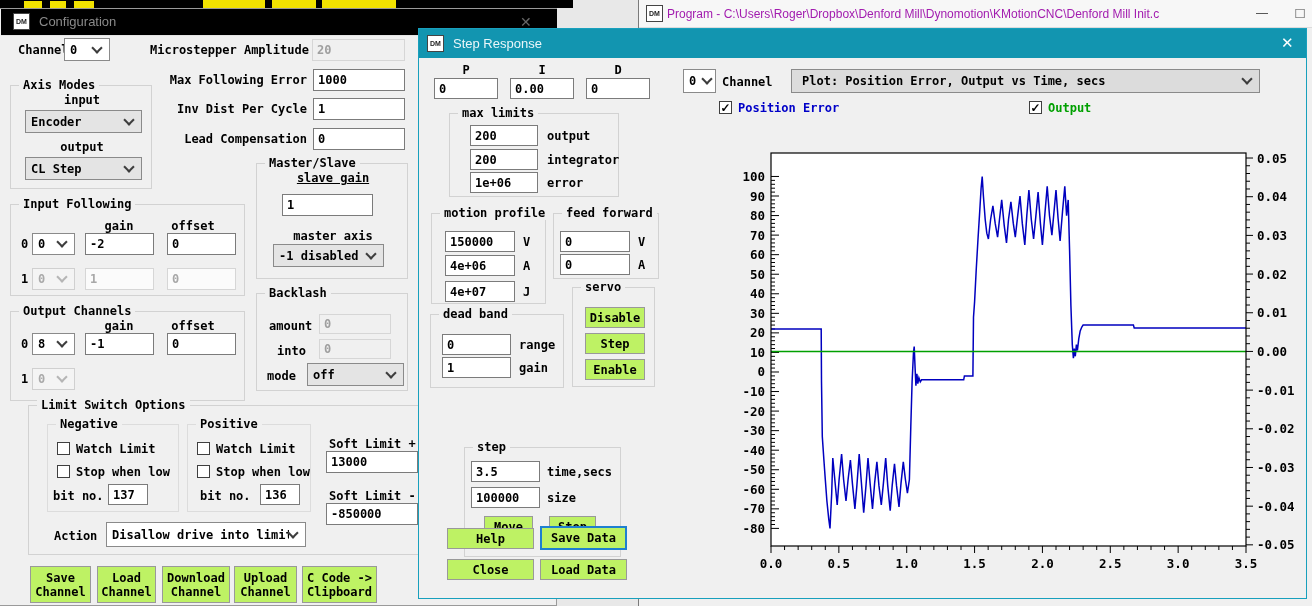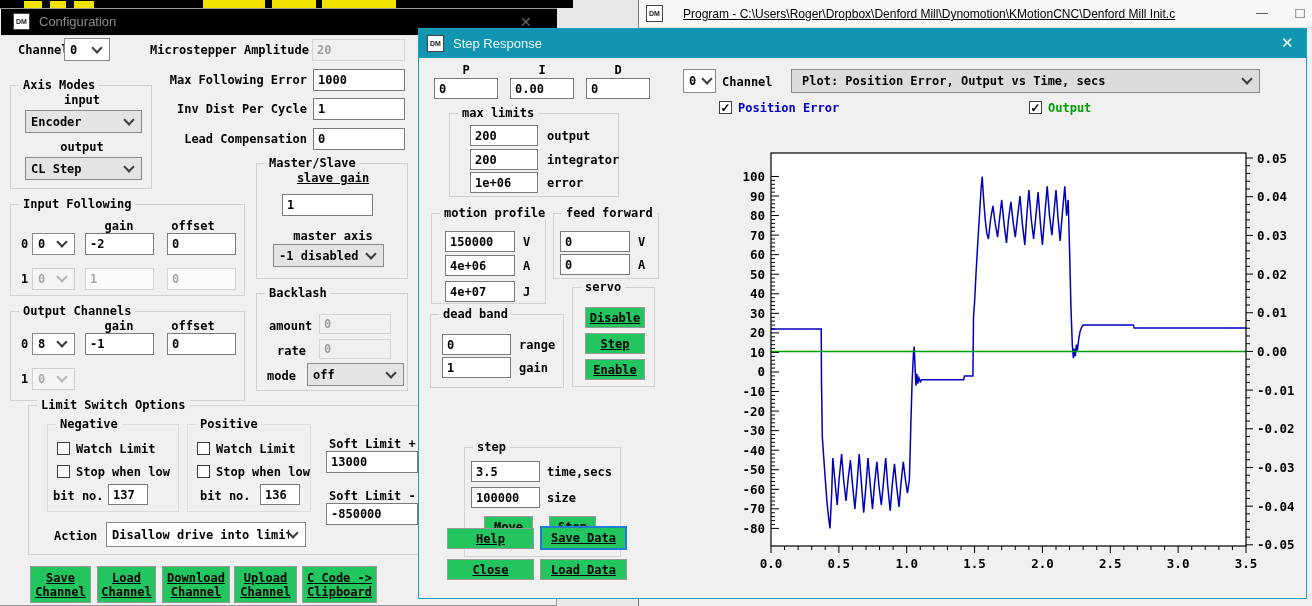--- a/index.html
+++ b/index.html
@@ -21,23 +21,23 @@
 
   .combo { position:absolute; background:#e4e4e4; border:1px solid #8a8a8a;
            font:700 12px "DejaVu Sans Mono", monospace; display:flex; align-items:center; }
   .combo.white { background:#fff; }
   .combo.dis { background:#f4f4f4; border-color:#d0d0d0; color:#aaa; }
   .combo .ctext { padding-left:5px; white-space:nowrap; overflow:hidden; flex:1; }
   .chev { width:8px; height:8px; border-right:2px solid #3d3d3d; border-bottom:2px solid #3d3d3d;
           transform:rotate(45deg); margin-right:8px; margin-top:-4px; flex:none; }
   .combo.dis .chev { border-color:#b5b5b5; }
 
-  .btn { position:absolute; background:#22c55e; border:1px solid #999;
+  .btn { position:absolute; background:#bef264; border:1px solid #999;
          display:flex; align-items:center; justify-content:center; text-align:center;
-         font:700 12px/14px "DejaVu Sans Mono", monospace; color:#000; cursor:default;text-decoration:underline; }
+         font:700 12px/14px "DejaVu Sans Mono", monospace; color:#000; cursor:default; }
   .btn.primary { border:2px solid #1e7fd0; }
 
   .grp { position:absolute; border:1px solid #d2d2d2; }
   .grp-title { position:absolute; top:-8px; left:8px; background:#f0f0f0; padding:0 4px;
                font:700 12px "DejaVu Sans Mono", monospace; white-space:nowrap; }
 
   .cb { position:absolute; width:13px; height:13px; background:#fff; border:1px solid #3f3f3f;
         font:700 12px/12px "Liberation Sans", sans-serif; text-align:center; color:#000; }
 
   
@@ -49,22 +49,22 @@
   .ico-close-gray { position:absolute; font:14px "Liberation Sans", sans-serif; color:#666; }
   .ico-close-gray::before { content:"\2715"; }
 
   .step-titlebar { position:absolute; left:0; top:0; width:100%; height:29px; background:#1295b0; }
   .step-title { position:absolute; left:34px; top:7px; font:13px "Liberation Sans", sans-serif; color:#eaf6f9; }
   .ico-close-white { position:absolute; font:15px "Liberation Sans", sans-serif; color:#fff; }
   .ico-close-white::before { content:"\2715"; }
 
   .prog-titlebar { position:absolute; left:0; top:0; width:674px; height:28px; background:#f7f7f7;
                    border-bottom:1px solid #dcdcdc; }
-  .prog-title { position:absolute; left:44px; top:7px; font:12px "Liberation Sans", sans-serif; color:#000000;
-                white-space:nowrap;text-decoration:underline; }
+  .prog-title { position:absolute; left:28px; top:7px; font:12px "Liberation Sans", sans-serif; color:#a21caf;
+                white-space:nowrap; }
   .ico-min::before { content:"\2014"; }
   .ico-max::before { content:"\25A1"; font-size:15px; }
   .winctl { position:absolute; font:12px "Liberation Sans", sans-serif; color:#444; text-align:center; }
 
   .legend-pe { color:#0000c8; }
   .legend-out { color:#00a000; }
 
   .tick { font:700 12.5px "DejaVu Sans Mono", monospace; fill:#000; }
 
   .yellow-frag { position:absolute; background:#f2e200; }
@@ -181,21 +181,21 @@
       <div class="combo" style="left:16px; top:80px; width:111px; height:23px;">
         <span class="ctext">-1 disabled</span>
           <span class="chev"></span>
       </div>
     </div>
 
     <div class="grp" style="left:256px; top:284px; width:152px; height:98px;">
       <div class="grp-title">Backlash</div>
       <div class="lbl" style="left:12px; top:24px;">amount</div>
       <input class="field dis" readonly="" style="left: 62px; top: 20px; width: 72px; height: 20px;" value="0">
-      <div class="lbl" style="left:20px; top:49px;">rate</div>
+      <div class="lbl" style="left:20px; top:49px;">into</div>
       <input class="field dis" readonly="" style="left: 62px; top: 45px; width: 72px; height: 20px;" value="0">
       <div class="lbl" style="left:10px; top:74px;">mode</div>
       <div class="combo" style="left:50px; top:69px; width:97px; height:23px;">
         <span class="ctext">off</span>
           <span class="chev"></span>
       </div>
     </div>
 
     <div class="grp" style="left:28px; top:396px; width:398px; height:150px;text-decoration:underline;">
       <div class="grp-title">Limit Switch Options</div>

